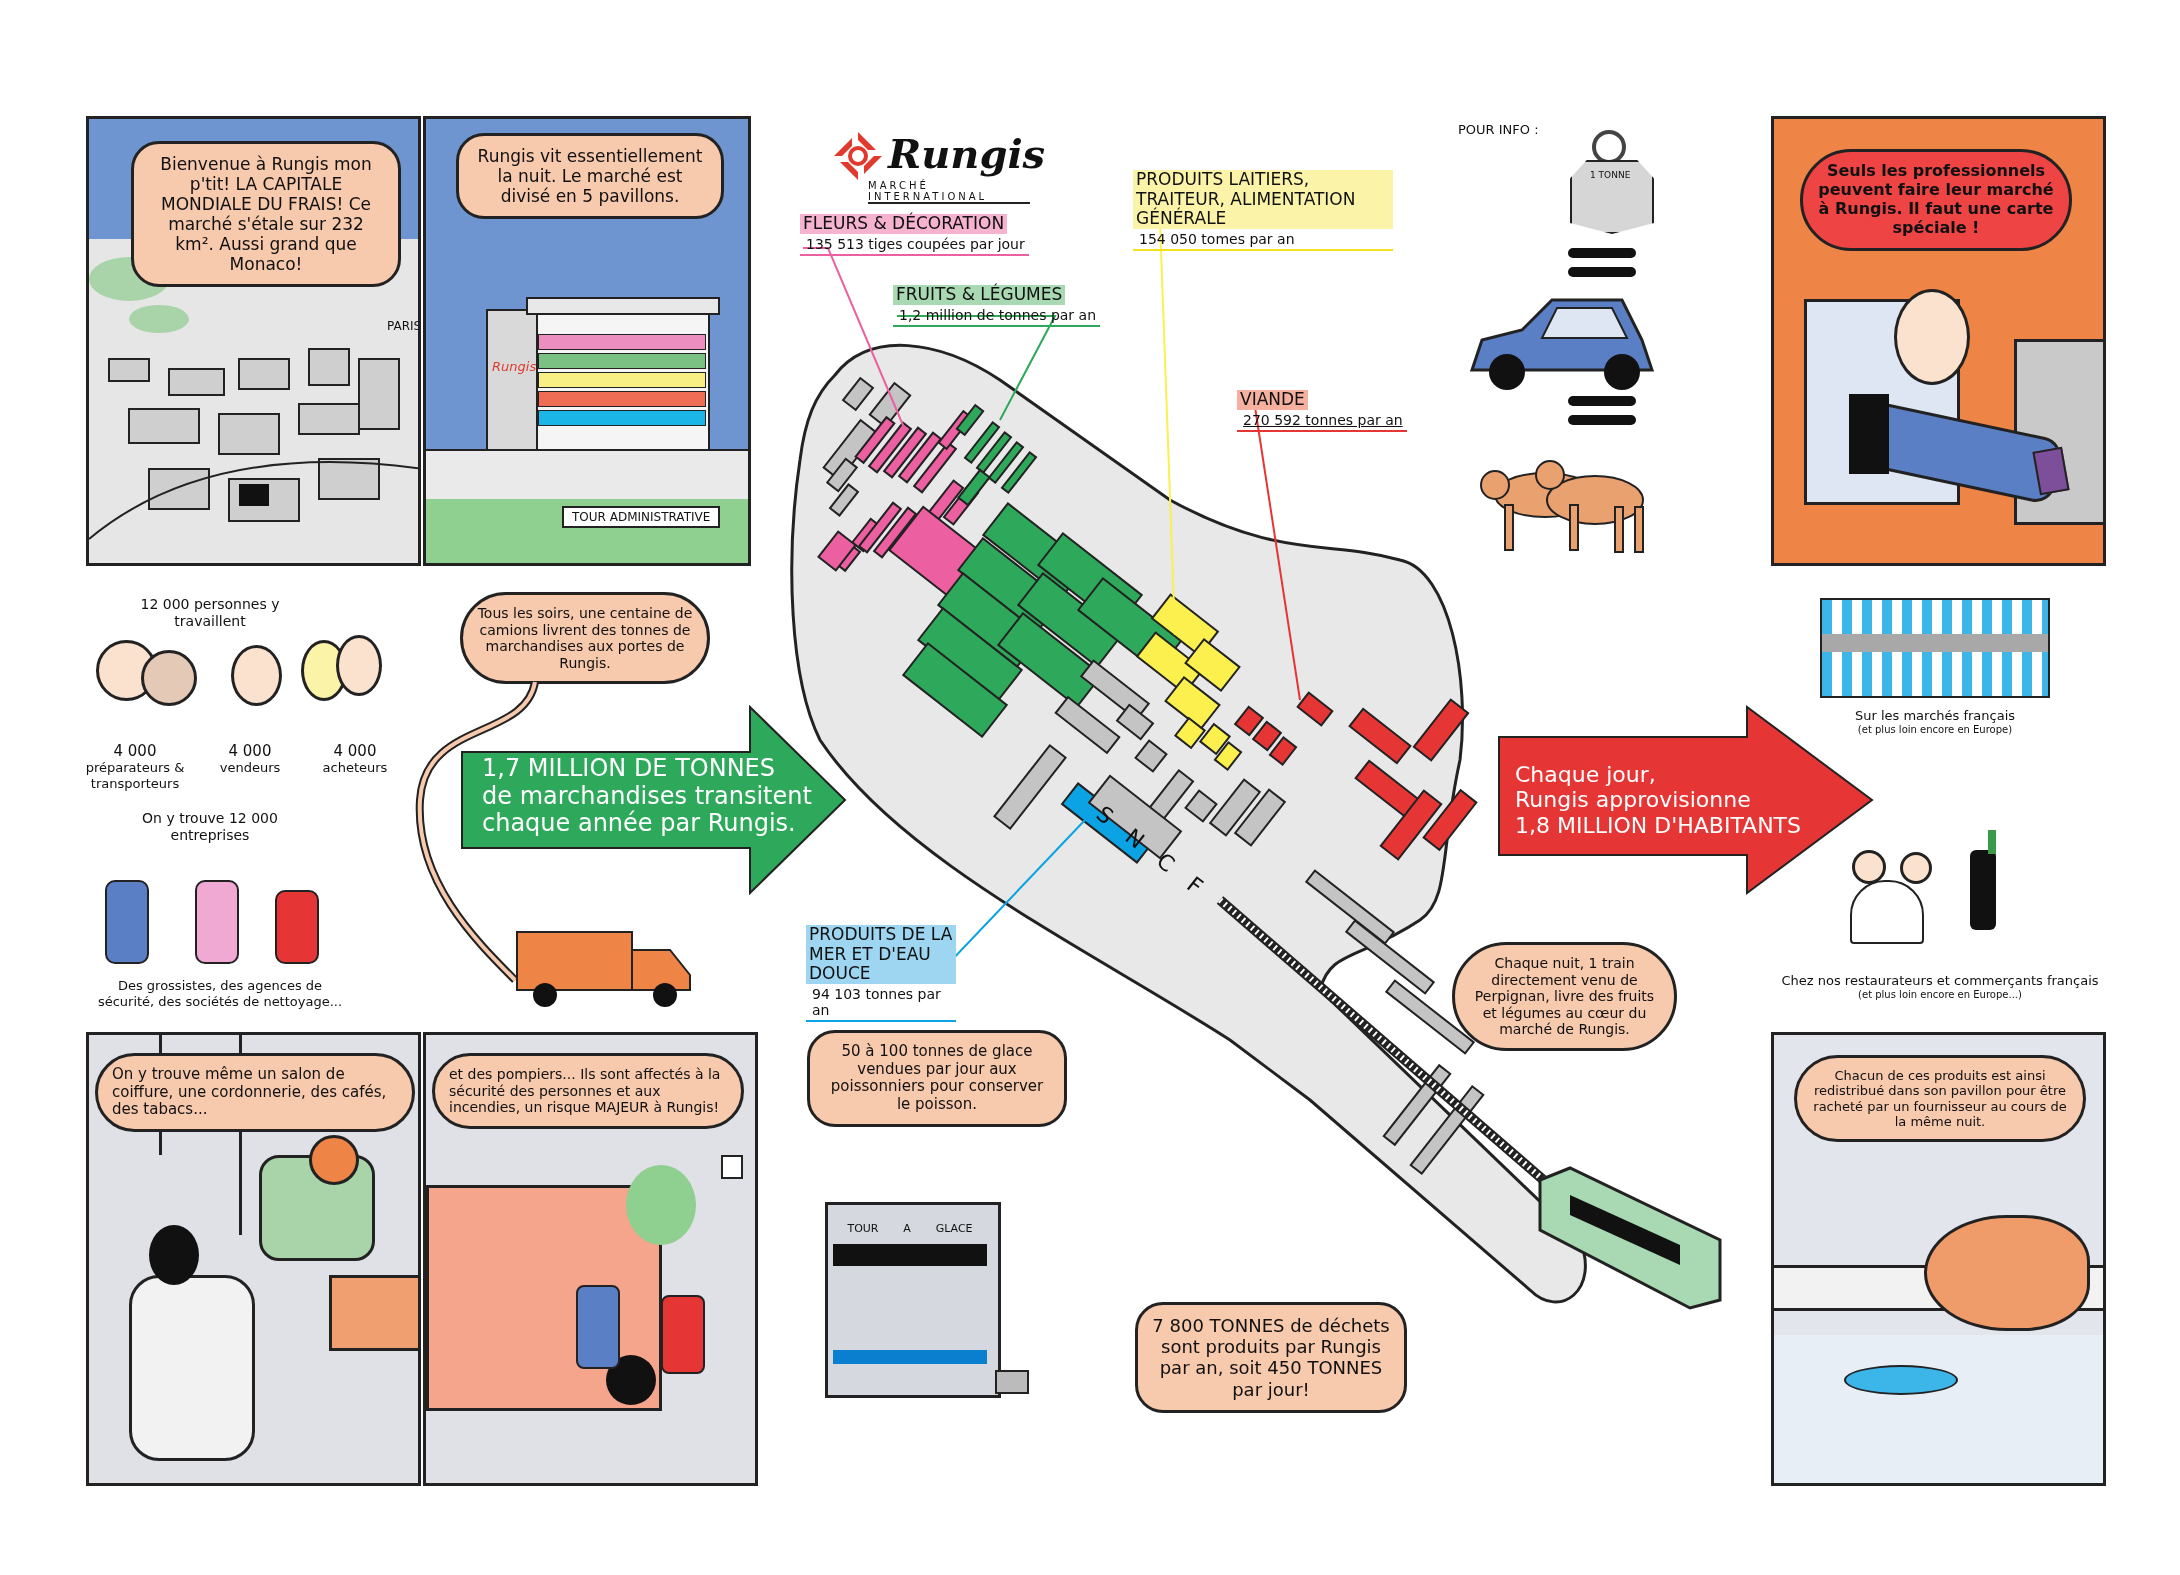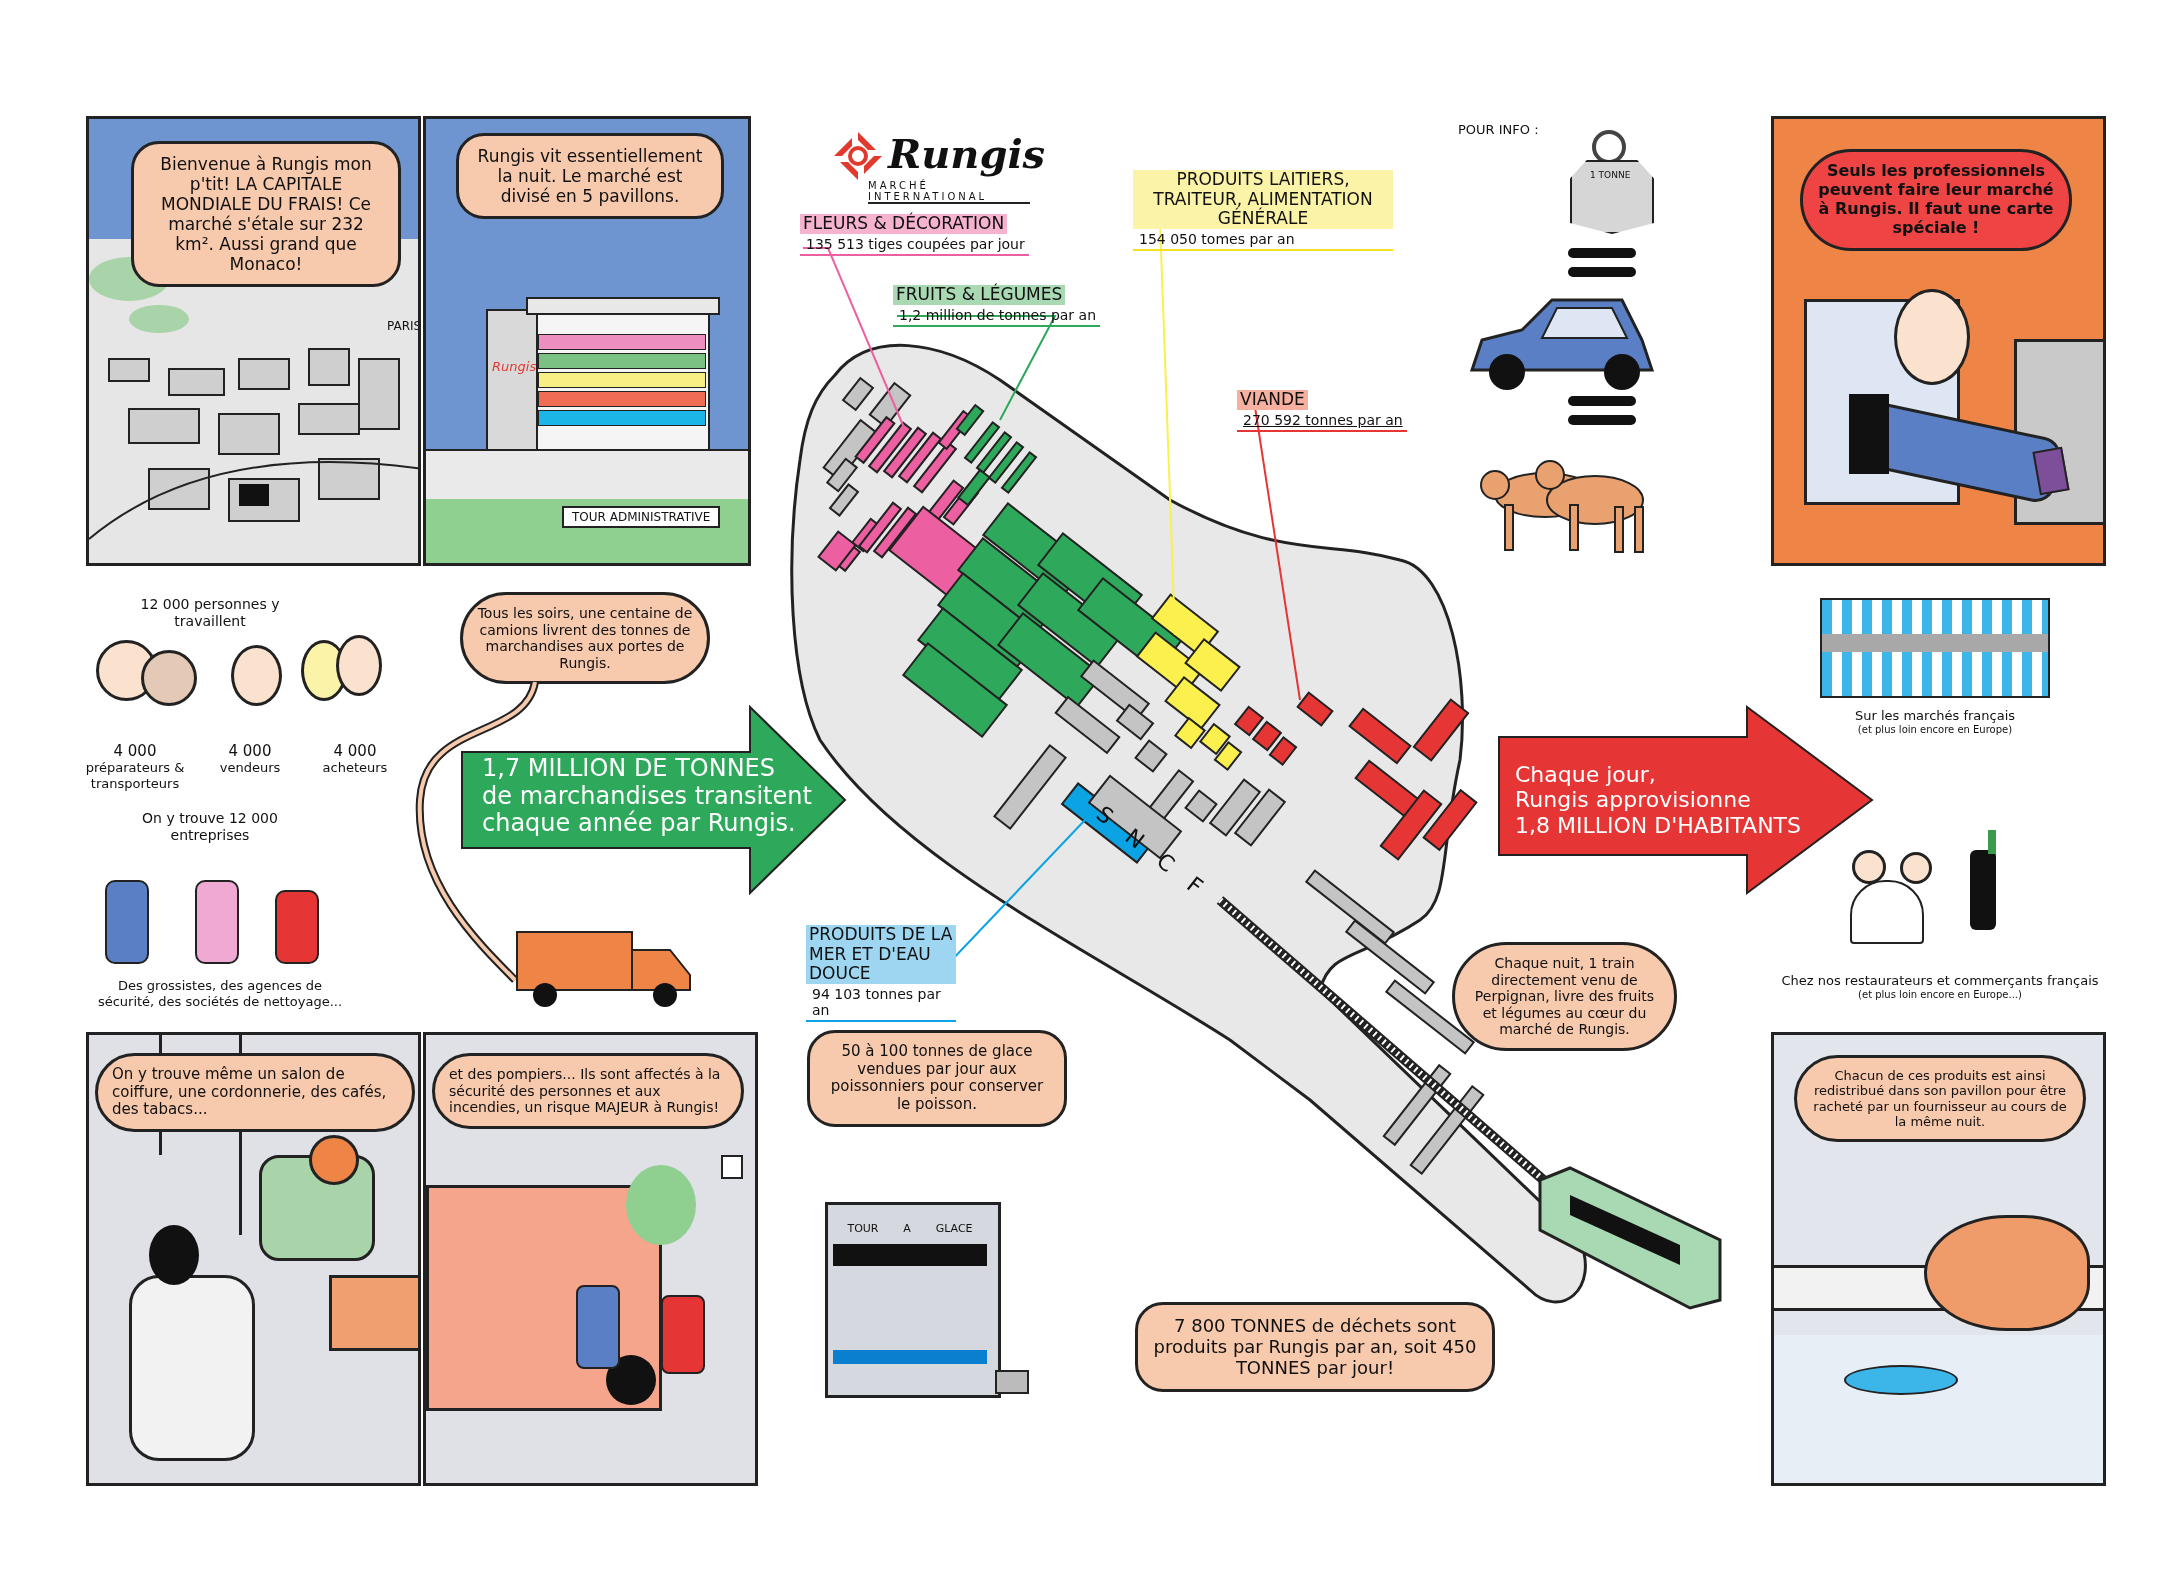--- a/index.html
+++ b/index.html
@@ -174,21 +174,21 @@
 
 <div class="abs" style="left:800px;top:214px;">
   <span class="lbl-title" style="background:#f5b3d0;">FLEURS &amp; DÉCORATION</span>
   <span class="lbl-sub" style="border-bottom:2px solid #ec5fa0;">135 513 tiges coupées par jour</span>
 </div>
 <div class="abs" style="left:893px;top:285px;">
   <span class="lbl-title" style="background:#a8d9b3;">FRUITS &amp; LÉGUMES</span>
   <span class="lbl-sub" style="border-bottom:2px solid #2ea85a;">1,2 million de tonnes par an</span>
 </div>
 <div class="abs" style="left:1133px;top:170px;width:260px;">
-  <span class="lbl-title" style="background:#fbf3a8;text-align:center;">PRODUITS LAITIERS, TRAITEUR, ALIMENTATION GÉNÉRALE</span>
+  <span class="lbl-title" style="background:#fbf3a8;">PRODUITS LAITIERS, TRAITEUR, ALIMENTATION GÉNÉRALE</span>
   <span class="lbl-sub" style="border-bottom:2px solid #f2e21e;">154 050 tomes par an</span>
 </div>
 <div class="abs" style="left:1237px;top:390px;text-decoration:underline;">
   <span class="lbl-title" style="background:#f5b0a0;">VIANDE</span>
   <span class="lbl-sub" style="border-bottom:2px solid #e63535;">270 592 tonnes par an</span>
 </div>
 <div class="abs" style="left:806px;top:925px;width:150px;">
   <span class="lbl-title" style="background:#9ed6f2;">PRODUITS DE LA MER ET D'EAU DOUCE</span>
   <span class="lbl-sub" style="border-bottom:2px solid #0ba3e3;">94 103 tonnes par an</span>
 </div>
@@ -342,21 +342,21 @@
   <div class="abs" style="left:18px;top:54px;width:154px;height:22px;background:#111;"></div>
   <div class="abs" style="left:18px;top:160px;width:154px;height:14px;background:#0a7fd0;"></div>
   <div class="abs" style="left:20px;top:32px;width:150px;display:flex;justify-content:space-around;font-size:11px;">
     <span>TOUR</span>
     <span>A</span>
     <span>GLACE</span>
   </div>
   <div class="abs" style="left:180px;top:180px;width:30px;height:20px;background:#bbb;border:2px solid #222;"></div>
 </div>
 
-<div class="bubble wavy" style="left:1123px;top:1302px;width:360px;font-size:18px;">7 800 TONNES de déchets sont produits par Rungis par an, soit 450 TONNES par jour!</div>
+<div class="bubble wavy" style="left:1123px;top:1302px;width:272px;font-size:18px;">7 800 TONNES de déchets sont produits par Rungis par an, soit 450 TONNES par jour!</div>
 
 <div class="bubble round" style="left:1452px;top:942px;width:225px;font-size:14px;">Chaque nuit, 1 train directement venu de Perpignan, livre des fruits et légumes au cœur du marché de Rungis.</div>
 <svg class="abs" width="200" height="150" style="left:1530px;top:1160px;">
   <polygon points="10,20 40,8 190,80 190,140 160,148 10,70" fill="#a8d9b3" stroke="#222" stroke-width="3"></polygon>
   <polygon points="40,35 150,85 150,105 40,55" fill="#111"></polygon>
 </svg>
 
 <div class="panel" style="left:1771px;top:1032px;width:335px;height:454px;background:#e2e5ec;">
   <div class="abs" style="left:0;top:230px;width:100%;height:40px;background:#f2f2f2;border-top:3px solid #222;border-bottom:3px solid #222;"></div>
   <div class="abs" style="left:0;top:300px;width:100%;height:160px;background:#e8eef6;"></div>

